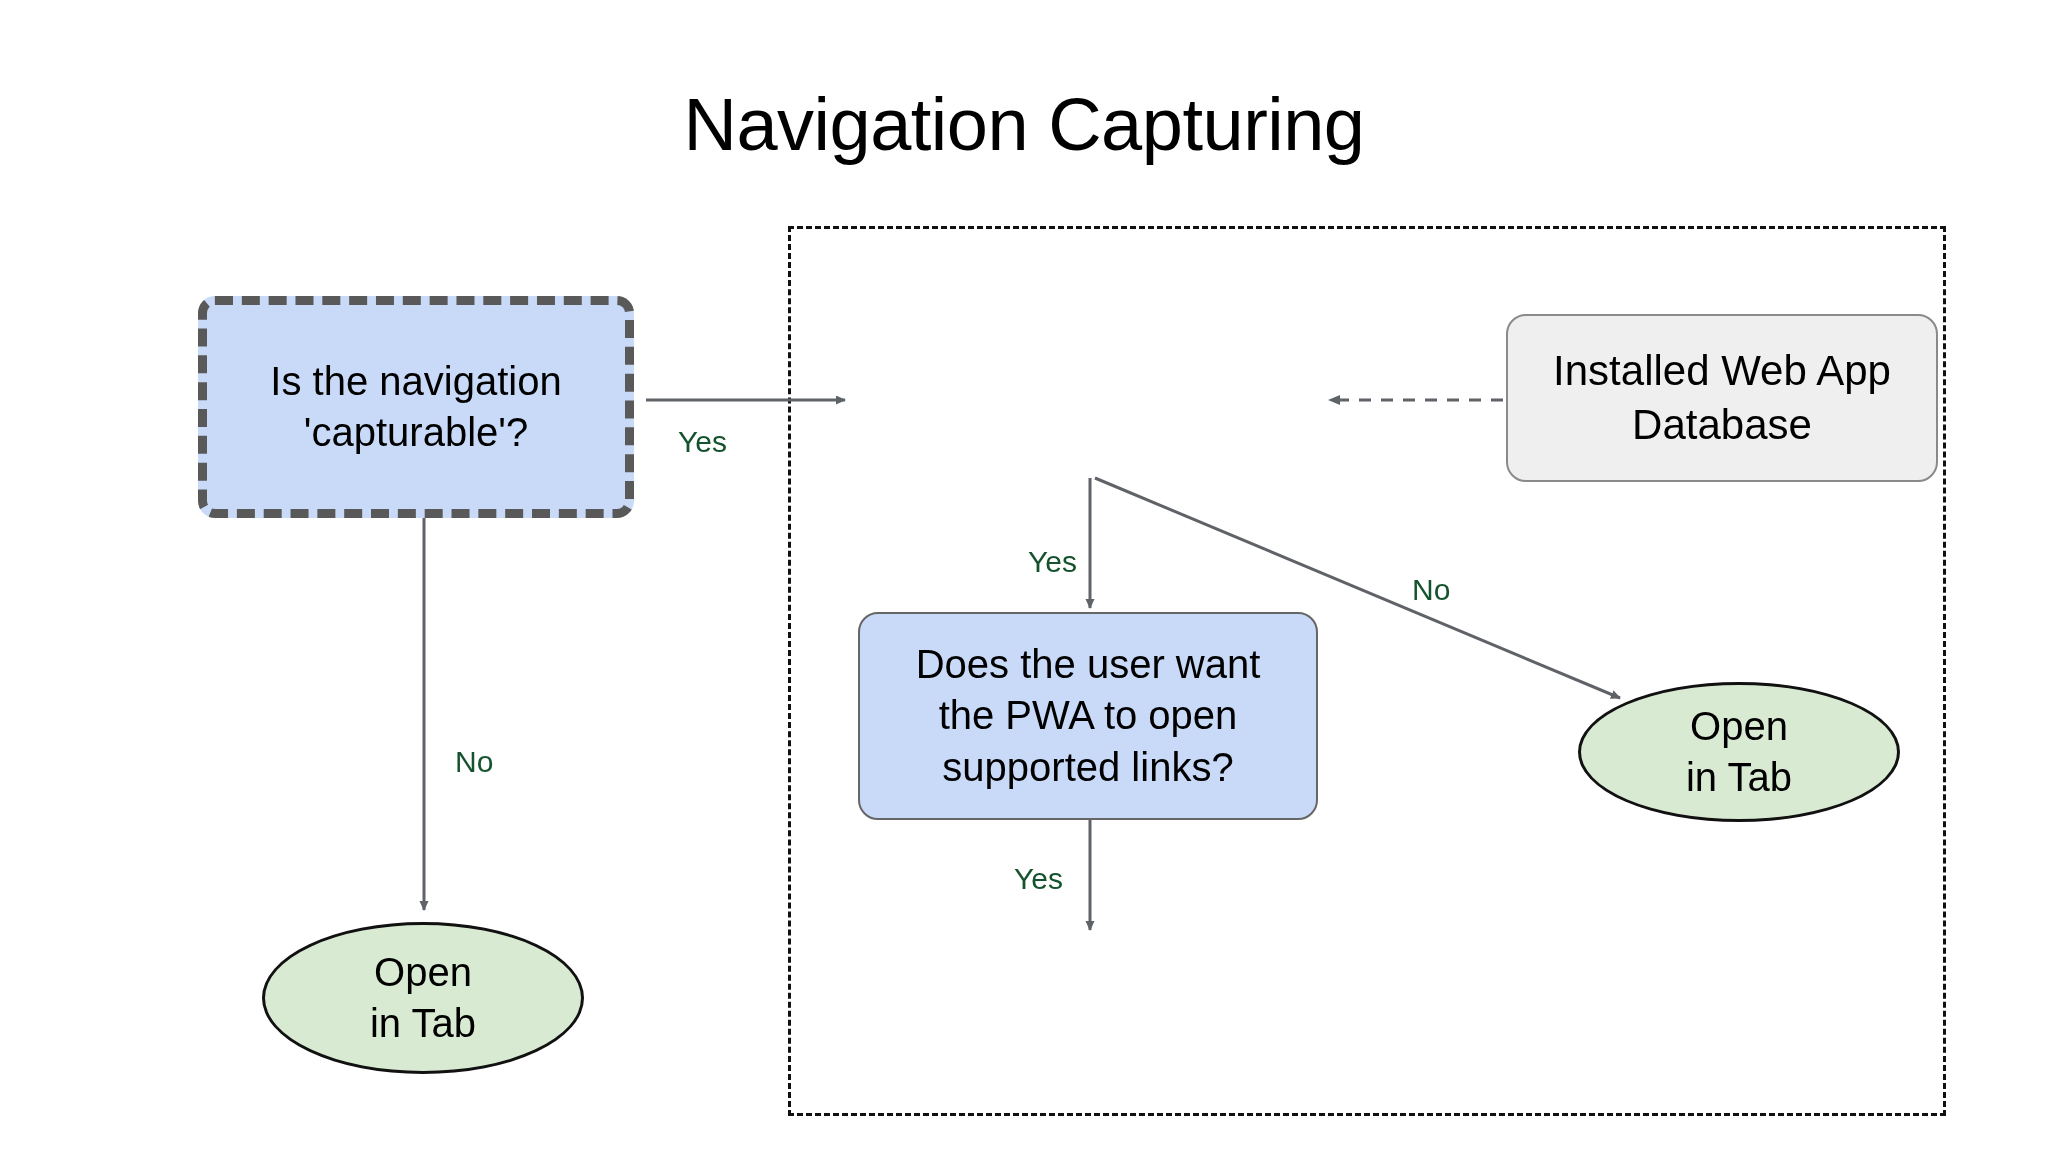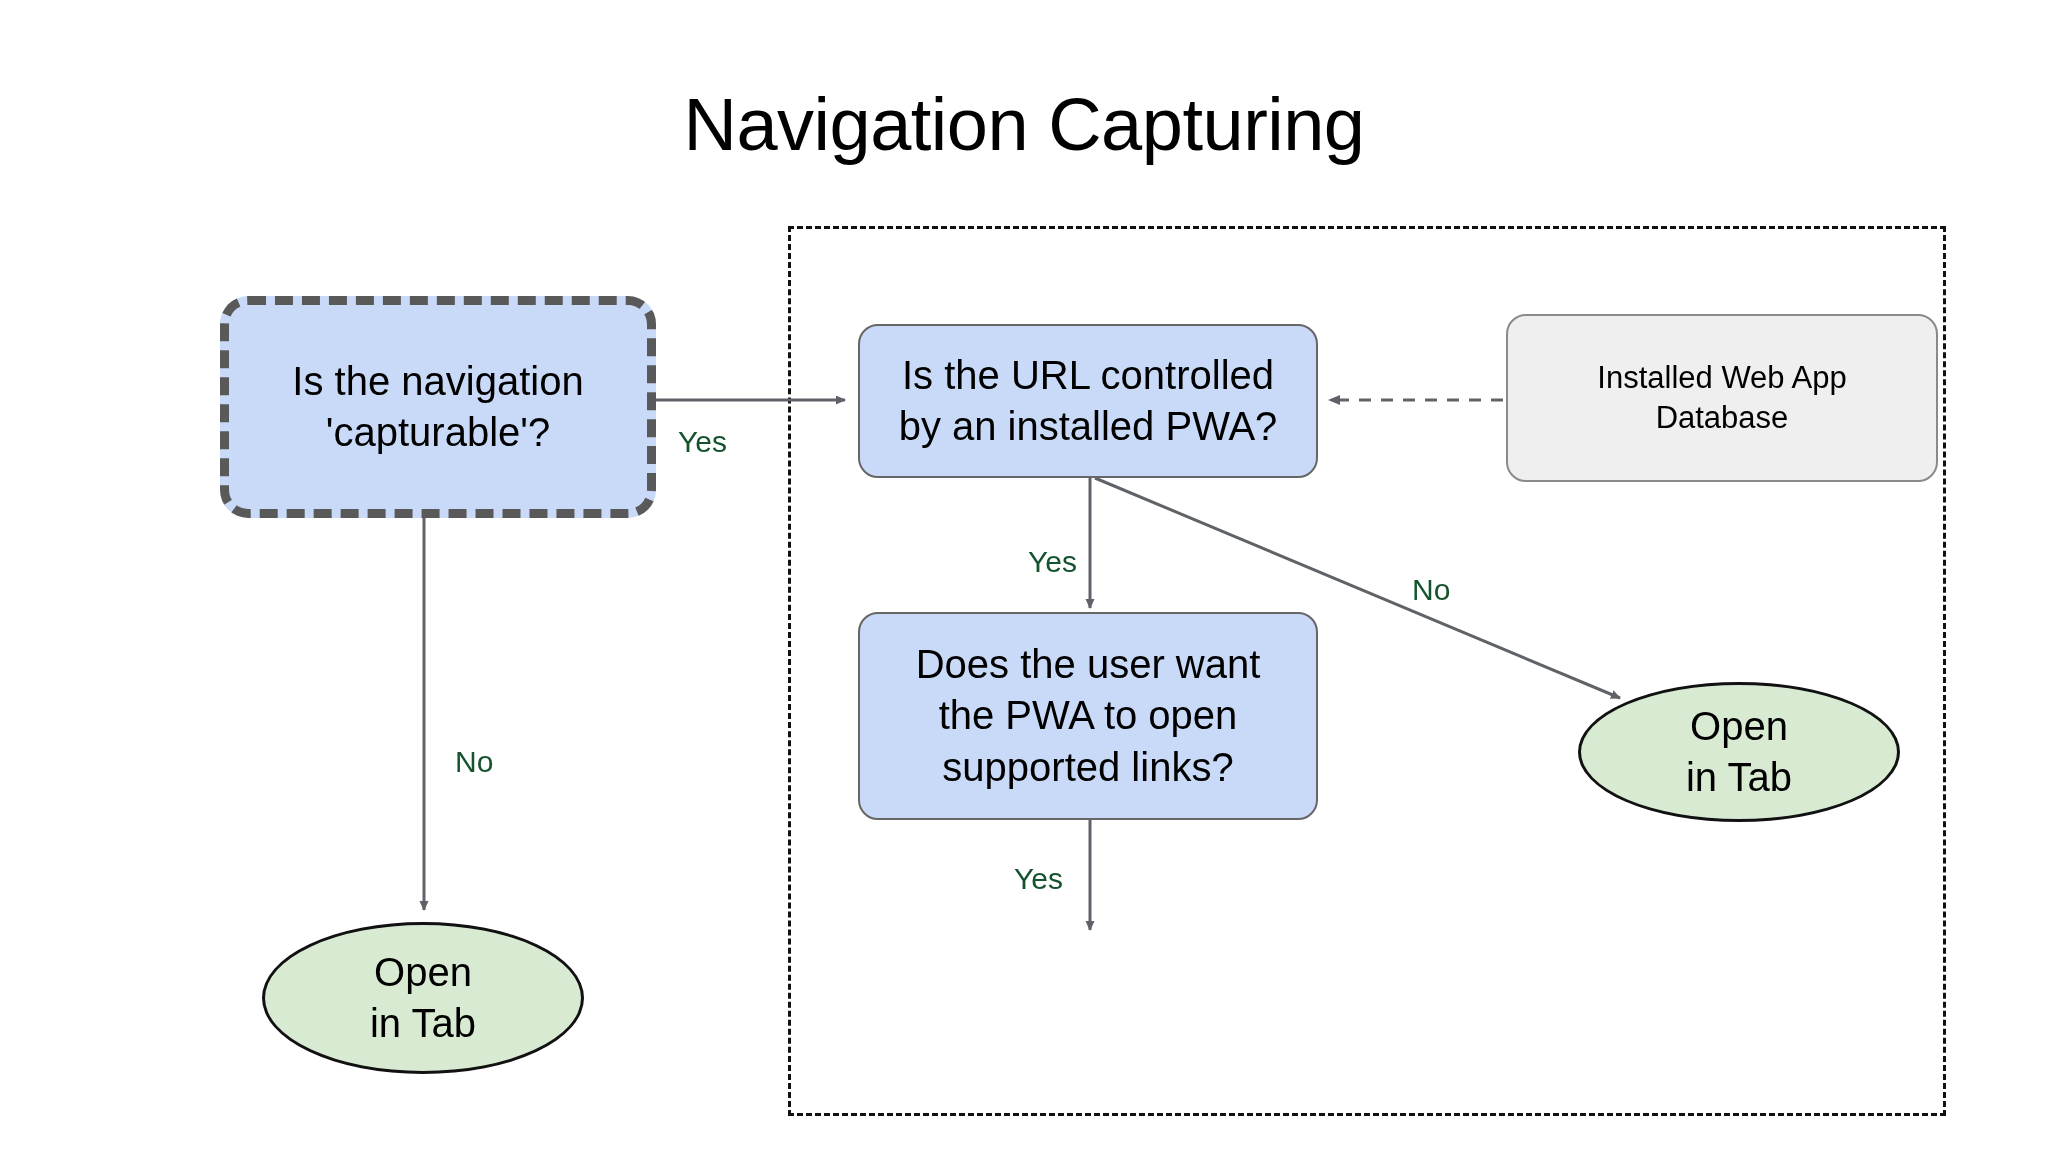--- a/index.html
+++ b/index.html
@@ -48,21 +48,21 @@
   }
   .node-dashed-blue {
     background: #c9daf8;
     border: 9px dashed #595959;
     border-radius: 28px;
     font-size: 40px;
   }
   .node-datastore {
     background: #efefef;
     border: 2px solid #8a8a8a;
-    font-size: 31px;
+    font-size: 42px;
   }
   .node-dashed-pink {
     background: #f4cccc;
     border: 9px dashed #111111;
     border-radius: 26px;
     font-size: 40px;
   }
   .node-terminal {
     background: #d9ead3;
     border: 3px solid #111111;
@@ -126,29 +126,25 @@
 
     <path d="M 1503,400 L 1330,400" stroke="#5f6368" stroke-width="3" stroke-dasharray="12 10" fill="none" marker-end="url(#arrowDashed)"></path>
 
     <path d="M 1090,478 L 1090,608" stroke="#5f6368" stroke-width="3" fill="none" marker-end="url(#arrowSolid)"></path>
 
     <path d="M 1095,478 L 1620,698" stroke="#5f6368" stroke-width="3" fill="none" marker-end="url(#arrowSolid)"></path>
 
     <path d="M 1090,820 L 1090,930" stroke="#5f6368" stroke-width="3" fill="none" marker-end="url(#arrowSolid)"></path>
   </svg>
 
-  <div class="node node-dashed-blue" style="left:220px; top:296px; width:436px; height:222px;">
+  <div class="node node-dashed-blue" style="left:198px; top:296px; width:436px; height:222px;border-radius:17px;">
     <span>Is the navigation
 'capturable'?</span>
   </div>
 
-  <div class="node rounded-box node-decision-blue" style="left:858px; top:324px; width:460px; height:154px;">
-    <span>Is the URL controlled
-by an installed PWA?</span>
-  </div>
 
   <div class="node rounded-box node-datastore" style="left:1506px; top:314px; width:432px; height:168px;">
     <span>Installed Web App
 Database</span>
   </div>
 
   <div class="node rounded-box node-decision-blue" style="left:858px; top:612px; width:460px; height:208px;">
     <span>Does the user want
 the PWA to open
 supported links?</span>

